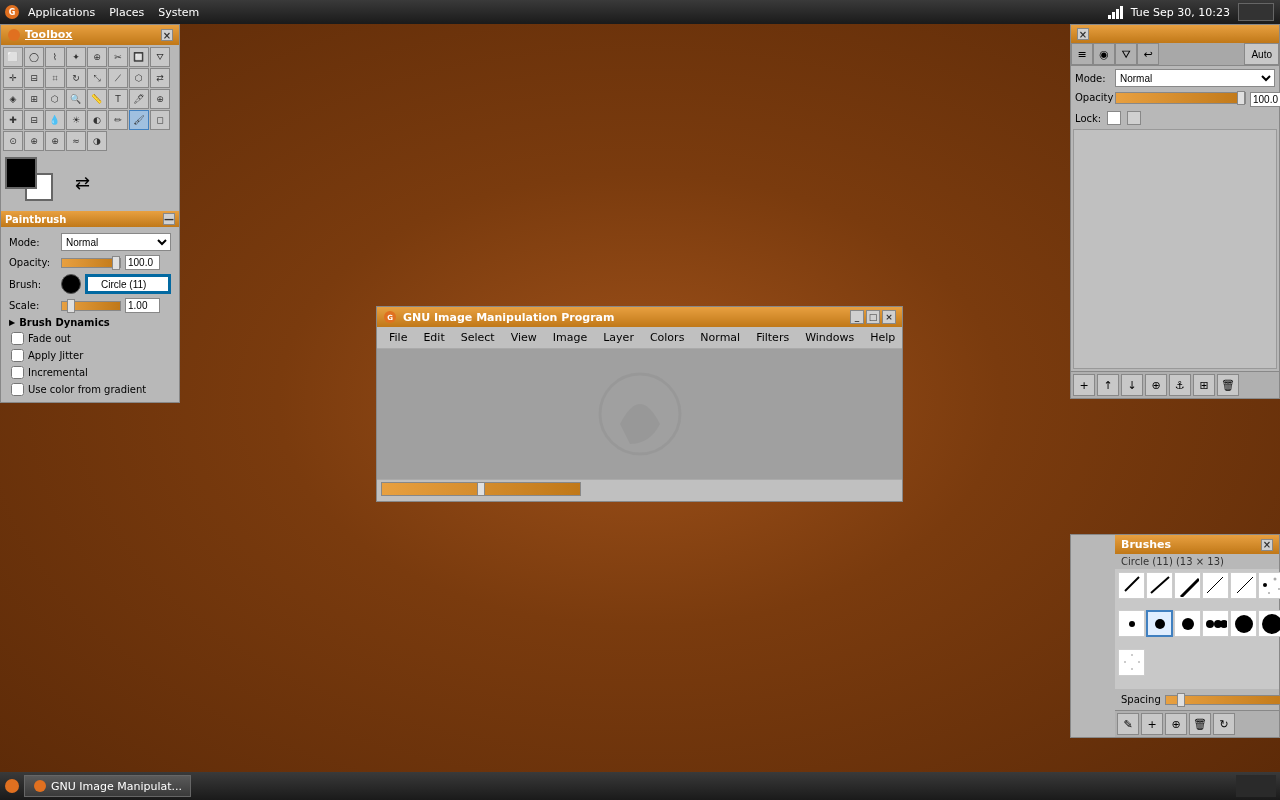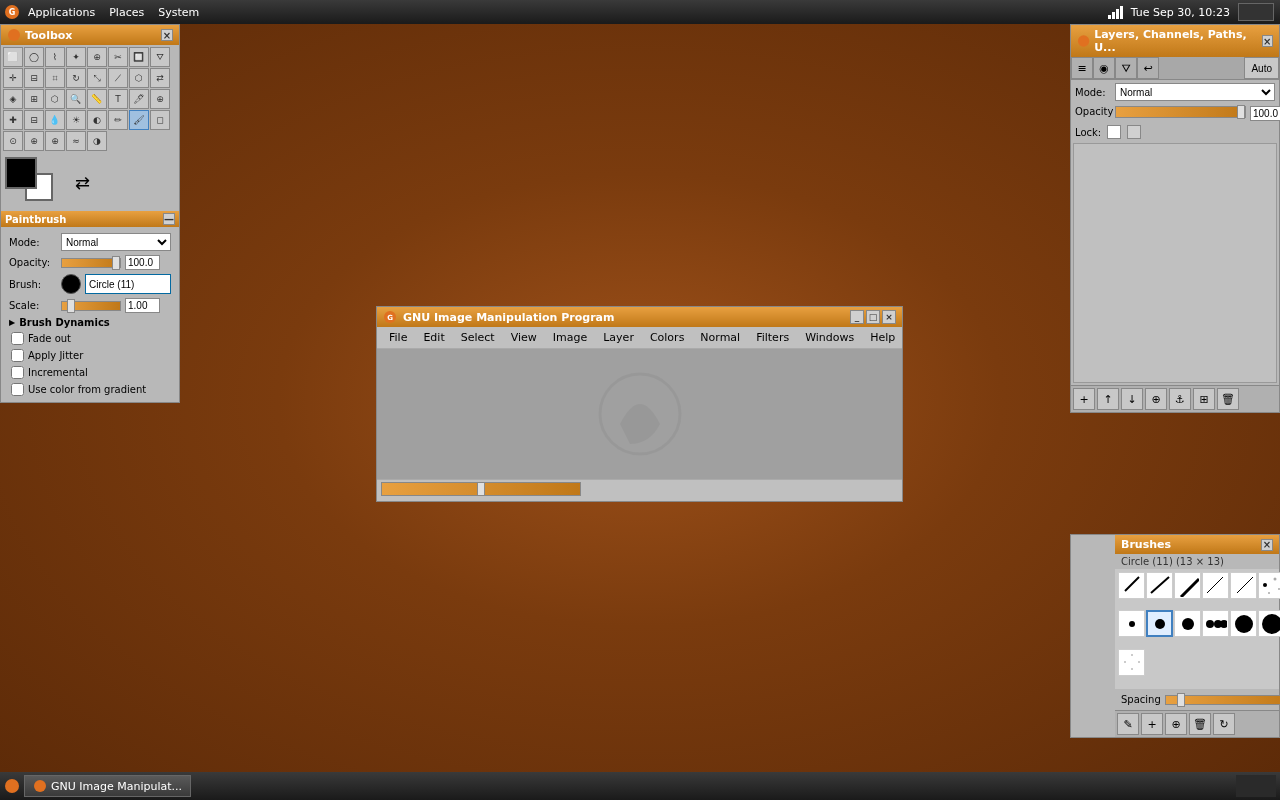--- a/index.html
+++ b/index.html
@@ -234,23 +234,23 @@
       height: 20px;
       background: black;
       border-radius: 50%;
       border: 1px solid #555;
     }
     .brush-name-btn {
       flex: 1;
       height: 20px;
       font-size: 10px;
       background: white;
-      border: 1px solid #0369a1;
+      border: 3px solid #0369a1;
       text-align: left;
-      padding: 0 3px;
+      padding: 0 13px;
       cursor: pointer;
     }
     .scale-slider {
       width: 60px;
     }
     .scale-val {
       font-size: 10px;
       width: 35px;
       background: white;
       border: 1px solid #888;
@@ -547,21 +547,21 @@
         <div class="signal-bar" style="height:13px"></div>
       </div>
       <span>Tue Sep 30, 10:23</span>
       <div style="background:#333; width:36px; height:18px; border:1px solid #666;"></div>
     </div>
   </div>
 
   <div class="toolbox">
     <div class="panel-title">
 
-      <div style="display:flex;align-items:center;gap:4px;">
+      <div style="display:flex;gap:4px;text-decoration:underline;">
         <svg width="14" height="14" viewBox="0 0 14 14">
           <circle cx="7" cy="7" r="6" fill="#e07020"></circle>
         </svg>
         <span>Toolbox</span>
       </div>
       <div class="panel-close">×</div>
     </div>
 
     <div class="tool-grid">
 
@@ -707,26 +707,20 @@
         <path d="M30,60 Q50,20 70,60 Q60,80 40,80 Z" fill="#888"></path>
       </svg>
     </div>
     <div class="gimp-statusbar">
       <input type="range" style="width: 200px; height: 14px;" value="50">
     </div>
   </div>
 
   <div class="layers-panel">
     <div class="panel-title">
-      <div style="display:flex;align-items:center;gap:4px;">
-        <svg width="14" height="14" viewBox="0 0 14 14">
-          <circle cx="7" cy="7" r="6" fill="#e07020"></circle>
-        </svg>
-        <span>Layers, Channels, Paths, U...</span>
-      </div>
       <div class="panel-close">×</div>
     </div>
 
     <div class="layers-tabs">
 
       <div class="layers-tool-btn" style="background:#b0b0b0;">≡</div>
       <div class="layers-tool-btn" style="background:#b0b0b0;">◉</div>
       <div class="layers-tool-btn" style="background:#b0b0b0;">⛛</div>
       <div class="layers-tool-btn" style="background:#b0b0b0;">↩</div>
       <button class="auto-btn">Auto</button>

